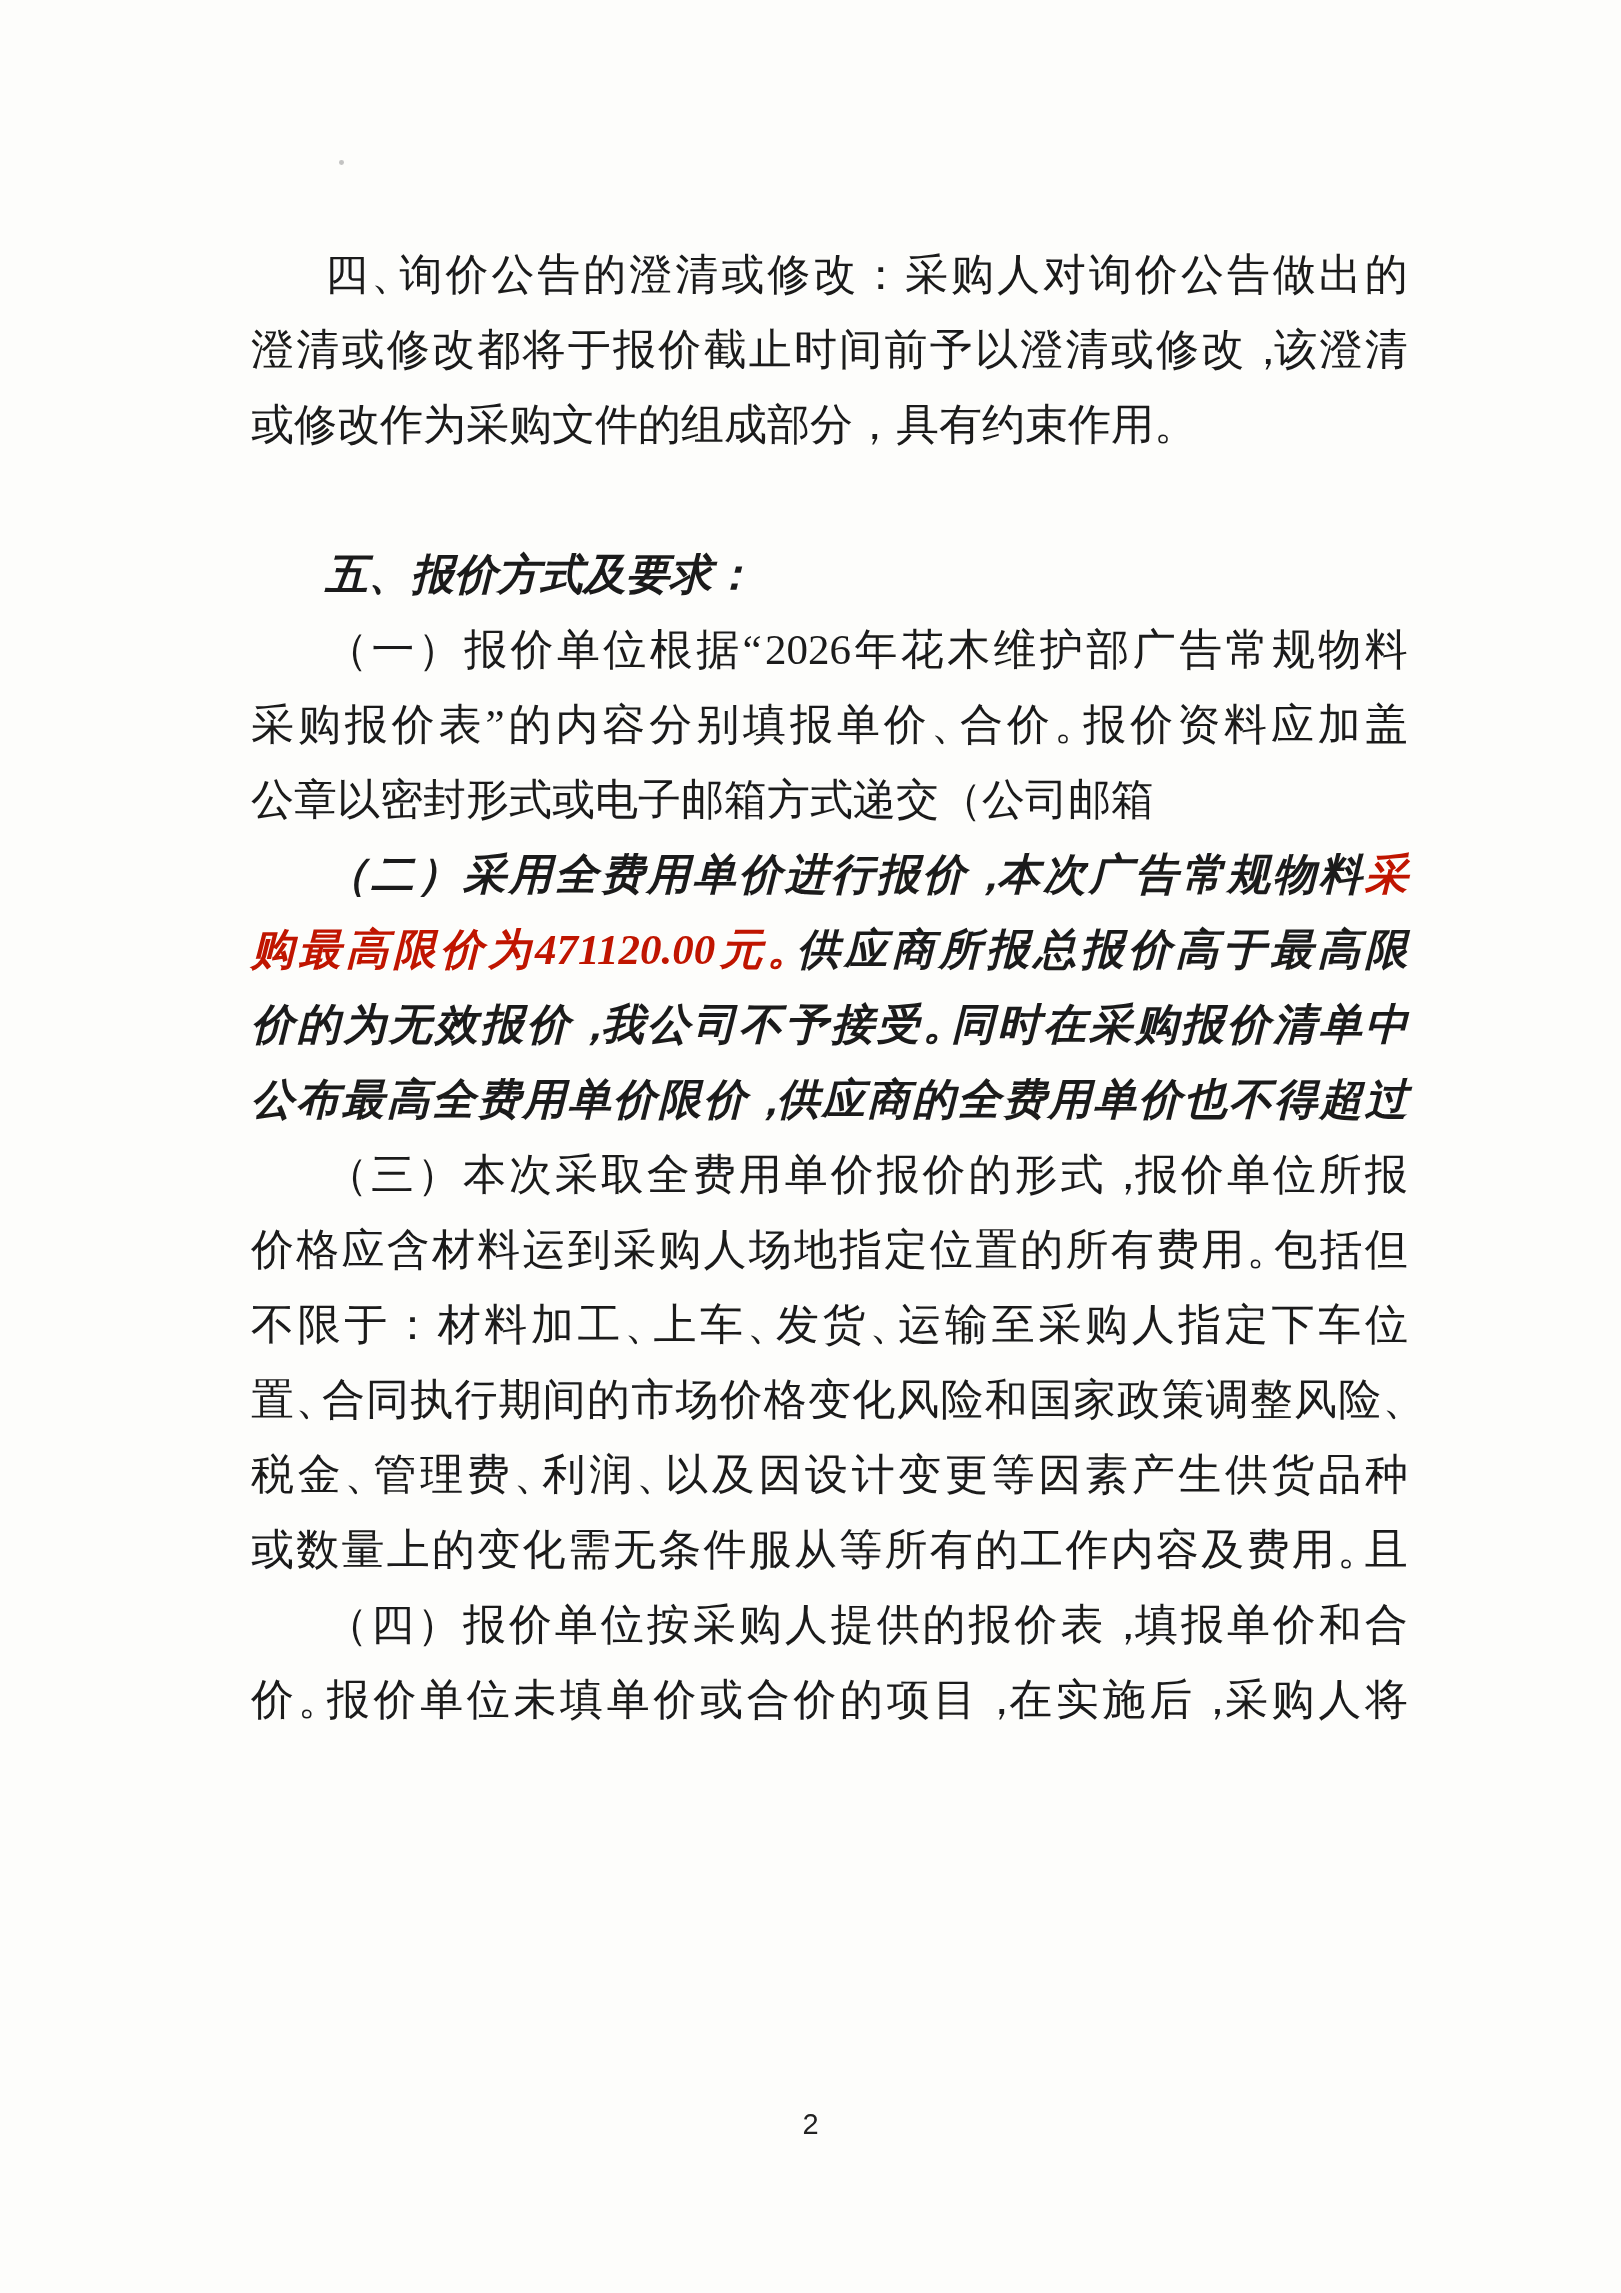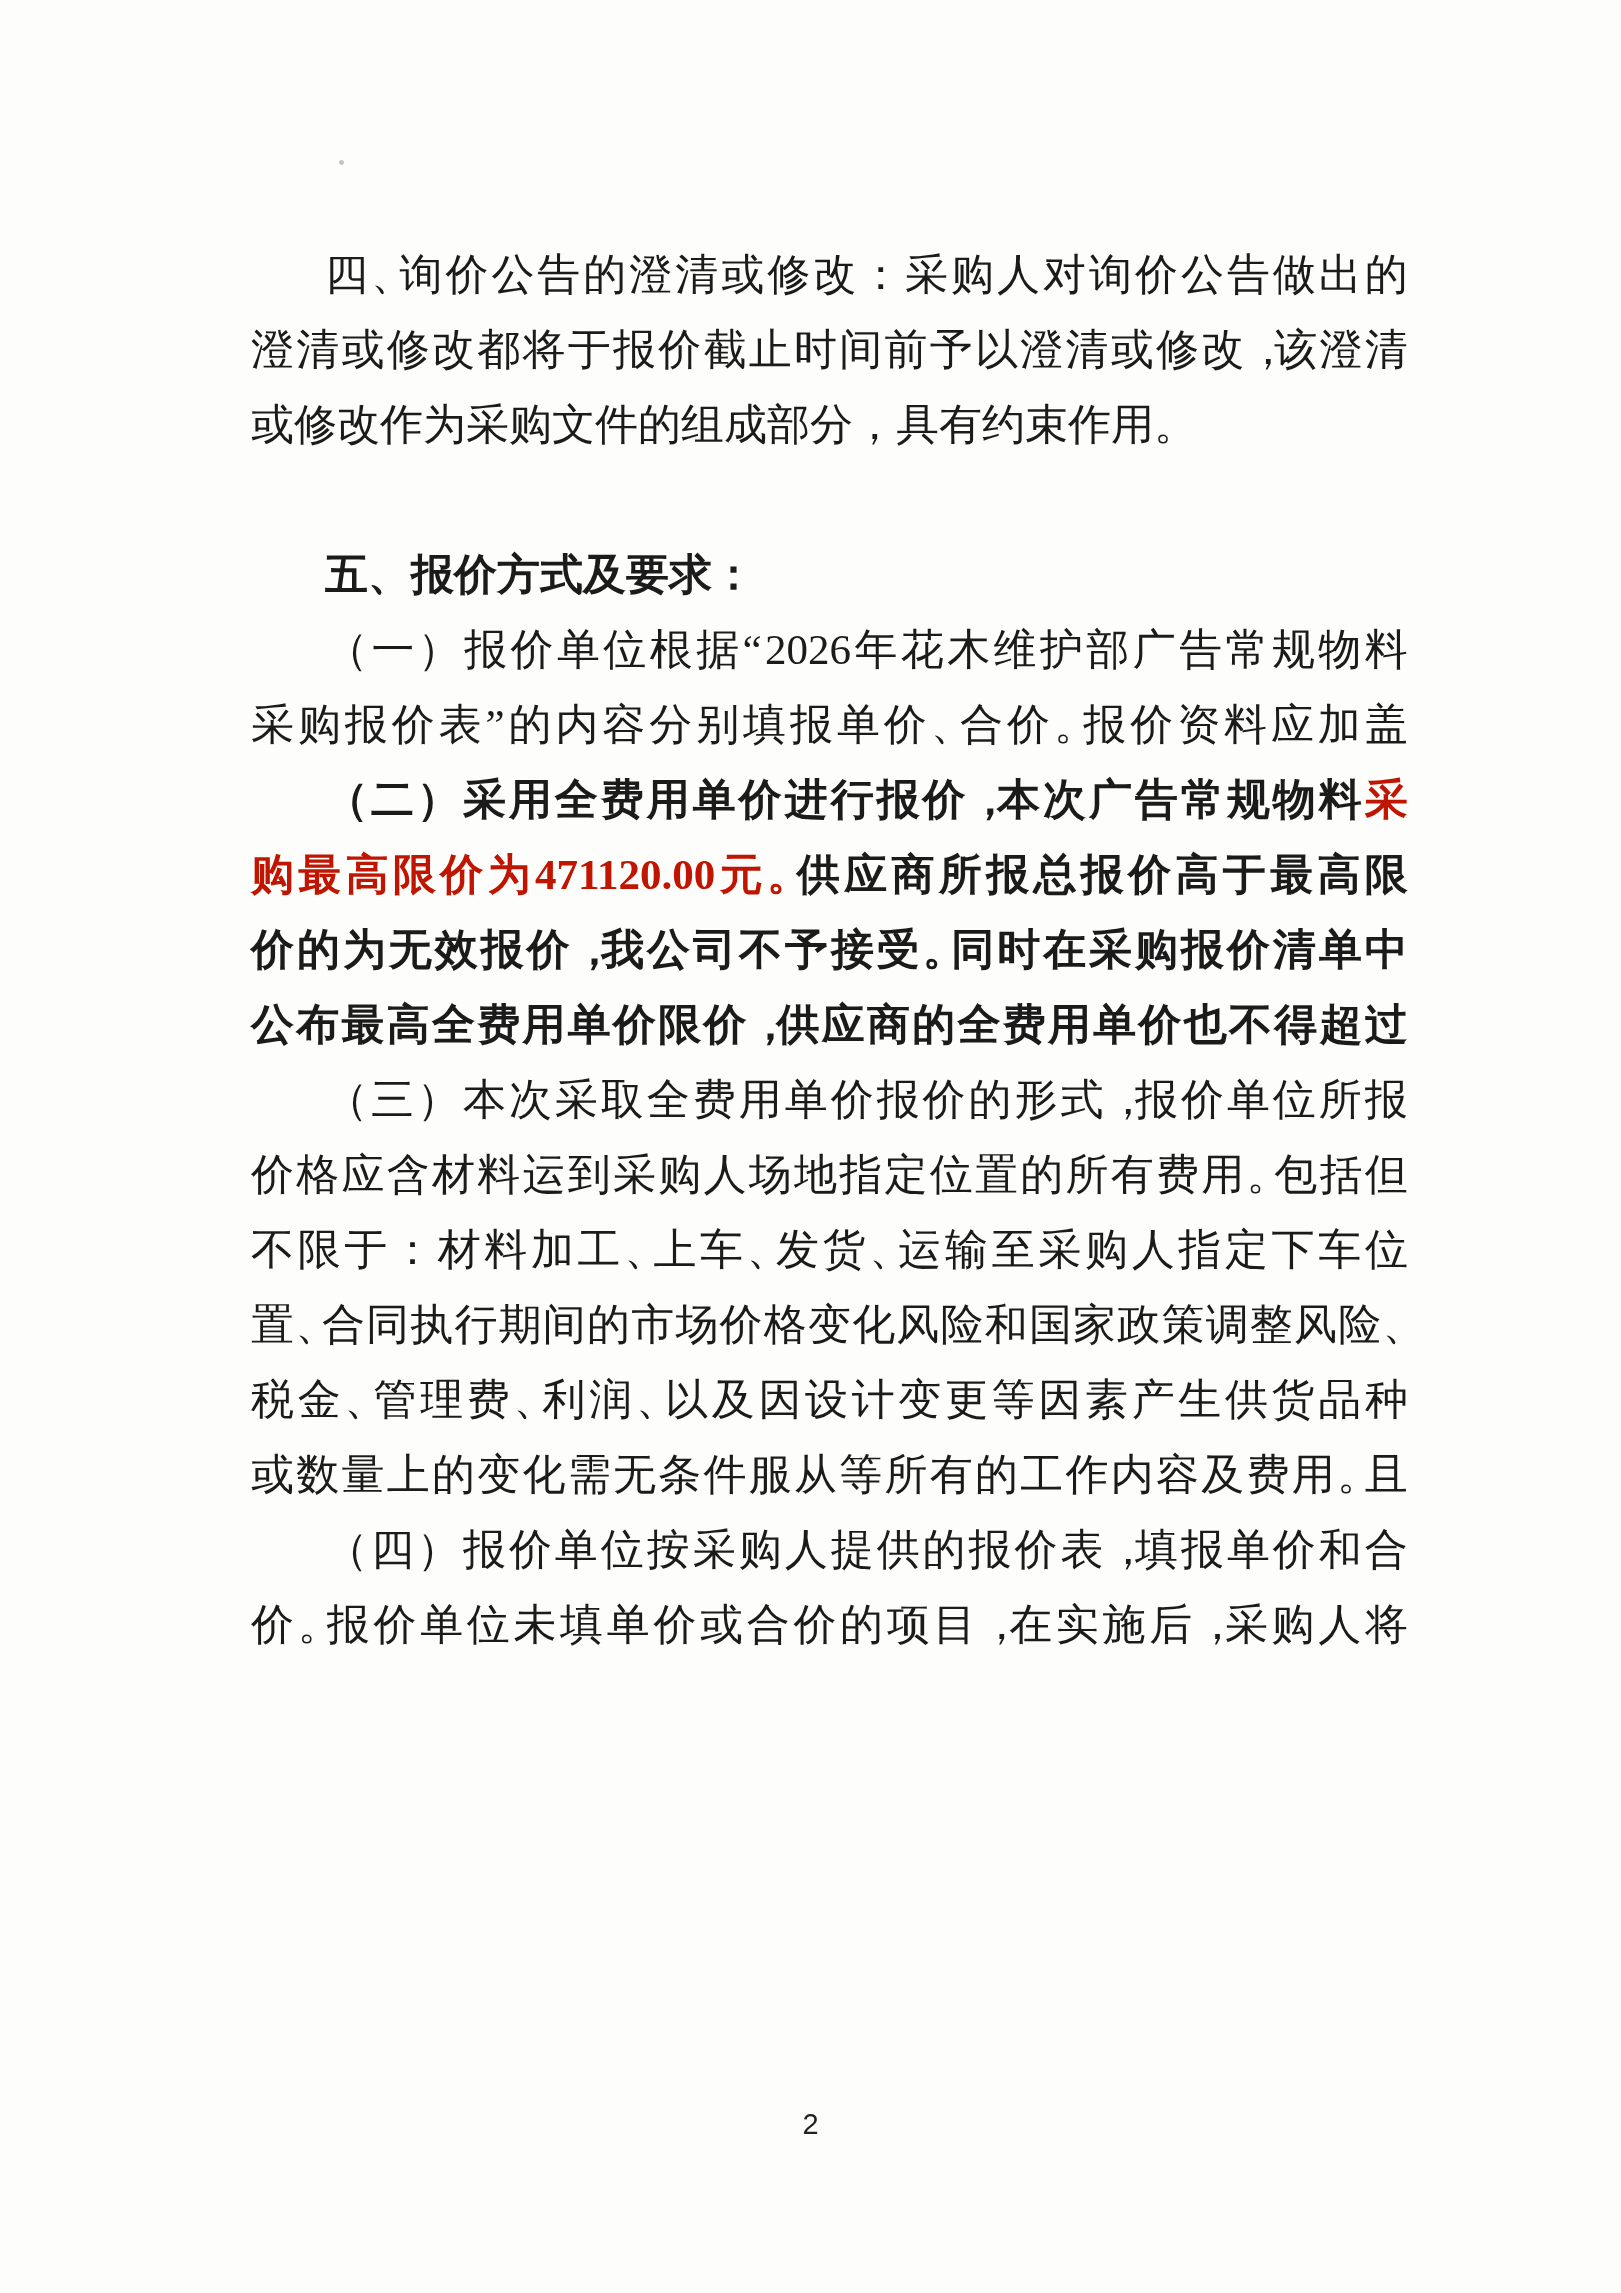--- a/index.html
+++ b/index.html
@@ -29,21 +29,21 @@
     line-height: 75px;
     white-space: nowrap;
   }
   .line.fill {
     display: flex;
     justify-content: space-between;
     align-items: baseline;
     white-space: normal;
   }
   .line.indent { padding-left: 74px; }
-  .line.bold { font-weight: 700; }
+  .line.bold { font-weight: 700; font-style: italic; }
   .line.spacer { height: 75px; }
   .line span { display: inline-block; }
   .line span.red { color: var(--highlight, #c01500); }
   
   .line.fill span.psq {
     width: 25.5px;
     overflow: visible;
   }
   .footer {
     position: absolute;
@@ -176,20 +176,21 @@
         <span>价</span>
         <span class="psq">。</span>
         <span>报</span>
         <span>价</span>
         <span>资</span>
         <span>料</span>
         <span>应</span>
         <span>加</span>
         <span>盖</span>
       </div>
+      <div class="line"><span>公章以密封形式或电子邮箱方式递交（公司邮箱</span></div>
       <div class="line fill indent bold">
         <span>（</span>
         <span>二</span>
         <span>）</span>
         <span>采</span>
         <span>用</span>
         <span>全</span>
         <span>费</span>
         <span>用</span>
         <span>单</span>

